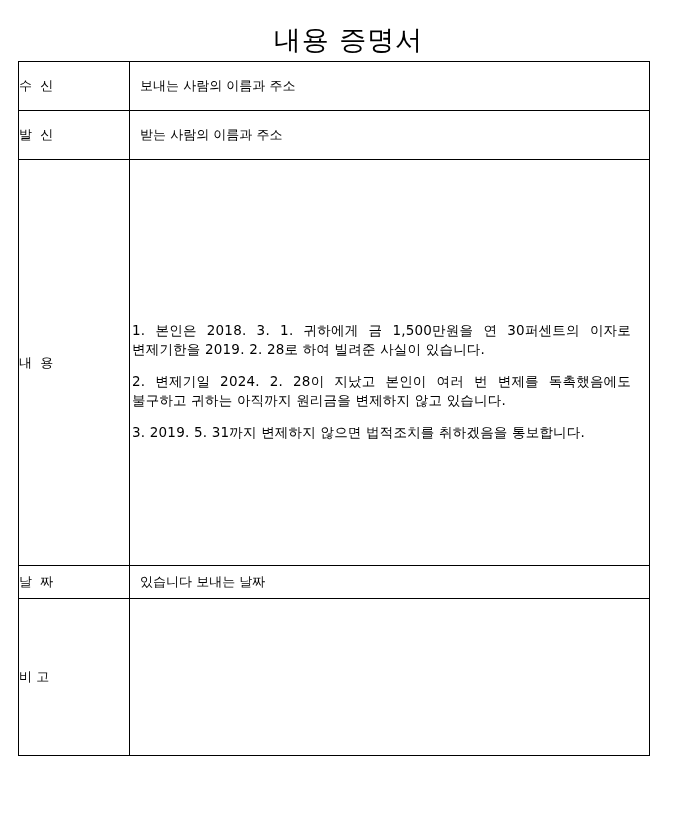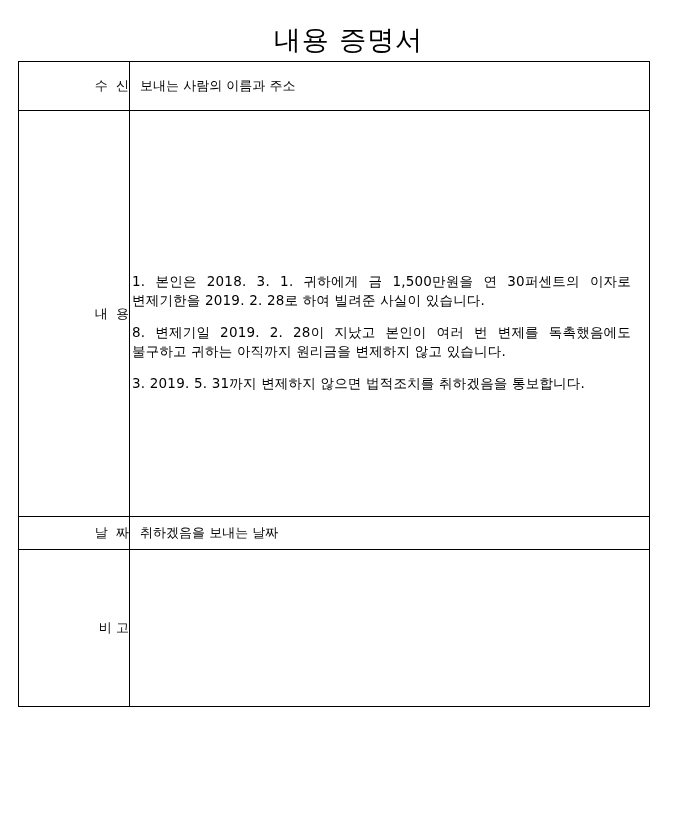--- a/index.html
+++ b/index.html
@@ -3,47 +3,51 @@
 <meta charset="utf-8">
 <style>
   html, body { margin: 0; padding: 0; background: #ffffff; }
   body { width: 673px; height: 837px; position: relative; overflow: hidden;
          font-family: "DejaVu Sans", "Liberation Sans", sans-serif; color: #000; }
   .title { position: absolute; left: 12px; top: 20px; width: 673px; text-align: center;
            font-size: 27px; letter-spacing: 1px; line-height: 40px; }
   table.form { position: absolute; left: 18px; top: 61px; width: 632px;
                border-collapse: collapse; table-layout: fixed; }
   table.form td { border: 1.5px solid #000; padding: 0; vertical-align: middle; font-size: 13px; }
-  td.label { width: 110px; text-align: right; white-space: pre; }
+  td.label { width: 110px; text-align: left; white-space: pre; }
   td.value { padding-left: 10px !important; }
   td.content { vertical-align: top; padding: 50px 2px 0 2px !important; }
   .para { font-size: 13.5px; line-height: 19px; text-align: justify; margin: 0 16px 13px 0;
           letter-spacing: 0.2px; word-break: keep-all; }
 </style>
 </head>
 <body>
 
 <div class="title">내용 증명서</div>
 
 <table class="form">
   <tbody>
       <tr style="height:49px">
     <td class="label">수  신</td>
     <td class="value">보내는 사람의 이름과 주소</td>
   </tr>
+  <tr style="height:49px">
+    <td class="label">발  신</td>
+    <td class="value">받는 사람의 이름과 주소</td>
+  </tr>
   <tr style="height:406px">
     <td class="label">내  용</td>
     <td class="content">
       <p class="para">1. 본인은 2018. 3. 1. 귀하에게 금 1,500만원을 연 30퍼센트의 이자로 변제기한을 2019. 2. 28로 하여 빌려준 사실이 있습니다.</p>
-      <p class="para">8. 변제기일 2019. 2. 28이 지났고 본인이 여러 번 변제를 독촉했음에도 불구하고 귀하는 아직까지 원리금을 변제하지 않고 있습니다.</p>
+      <p class="para">2. 변제기일 2024. 2. 28이 지났고 본인이 여러 번 변제를 독촉했음에도 불구하고 귀하는 아직까지 원리금을 변제하지 않고 있습니다.</p>
       <p class="para">3. 2019. 5. 31까지 변제하지 않으면 법적조치를 취하겠음을 통보합니다.</p>
     </td>
   </tr>
   <tr style="height:33px">
     <td class="label">날  짜</td>
-    <td class="value">취하겠음을 보내는 날짜</td>
+    <td class="value">있습니다 보내는 날짜</td>
   </tr>
   <tr style="height:157px">
     <td class="label">비 고</td>
     <td class="value"></td>
   </tr>
 </tbody>
   </table>
 
 </body></html>

